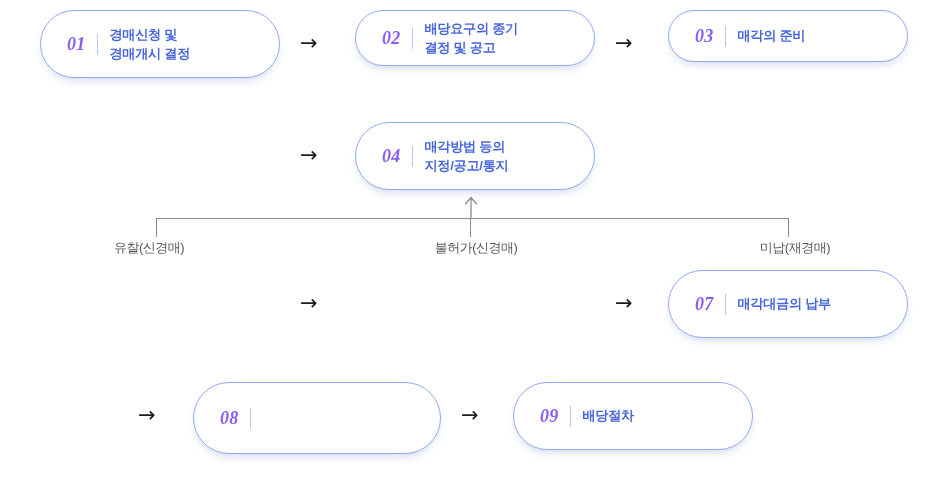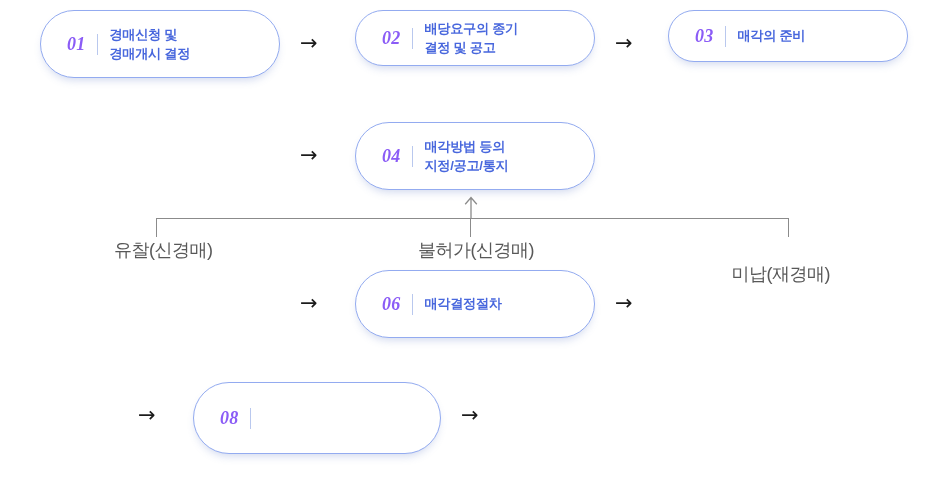--- a/index.html
+++ b/index.html
@@ -84,28 +84,28 @@
     position: absolute;
     background: #8b8b8b;
     width: 1.2px;
   }
   .up-arrow {
     position: absolute;
   }
   .branch-label {
     position: absolute;
     font-family: "Liberation Sans", "DejaVu Sans", sans-serif;
-    font-size: 18px;
+    font-size: 13px;
     color: #585858;
     white-space: nowrap;
     letter-spacing: -0.5px;
     line-height: 1;
   }
   .branch-label.c { transform: translateX(-50%); }
-  .branch-label.r { transform: translateX(-100%); margin-top: 24px; }
+  .branch-label.r { transform: translateX(-100%); }
 </style>
 </head>
 <body>
 
 <div id="flow">
 
   <div class="node" style="left:40px; top:10px; width:240px; height:68px;">
     <div class="node-inner">
       <span class="node-num">01</span>
       <span class="node-sep"></span>
@@ -158,36 +158,43 @@
   <div class="conn-v" style="left:470px; top:218px; height:19px;"></div>
   <div class="conn-v" style="left:788px; top:218px; height:19px;"></div>
 
   <span class="branch-label" style="left:114px; top:241px;">유찰(신경매)</span>
   <span class="branch-label c" style="left:476px; top:241px;">불허가(신경매)</span>
   <span class="branch-label r" style="left:830px; top:241px;">미납(재경매)</span>
 
 
   <span class="arrow" style="left:300px; top:293px;">→</span>
 
-  <div class="node" style="left:355px; top:270px; width:240px; height:68px;">
-    <div class="node-inner">
-      <span class="node-num">06</span>
-      <span class="node-sep"></span>
-      <span class="node-label">매각결정절차</span>
-    </div>
-  </div>
 
   <span class="arrow" style="left:615px; top:293px;">→</span>
 
+  <div class="node" style="left:668px; top:270px; width:240px; height:68px;">
+    <div class="node-inner">
+      <span class="node-num">07</span>
+      <span class="node-sep"></span>
+      <span class="node-label">매각대금의 납부</span>
+    </div>
+  </div>
 
   <span class="arrow" style="left:138px; top:405px;">→</span>
 
   <div class="node" style="left:193px; top:382px; width:248px; height:72px;">
     <div class="node-inner">
       <span class="node-num">08</span>
       <span class="node-sep"></span>
     </div>
   </div>
 
   <span class="arrow" style="left:461px; top:405px;">→</span>
 
+  <div class="node" style="left:513px; top:382px; width:240px; height:68px;">
+    <div class="node-inner">
+      <span class="node-num">09</span>
+      <span class="node-sep"></span>
+      <span class="node-label">배당절차</span>
+    </div>
+  </div>
 
 </div>
 
 </body></html>

